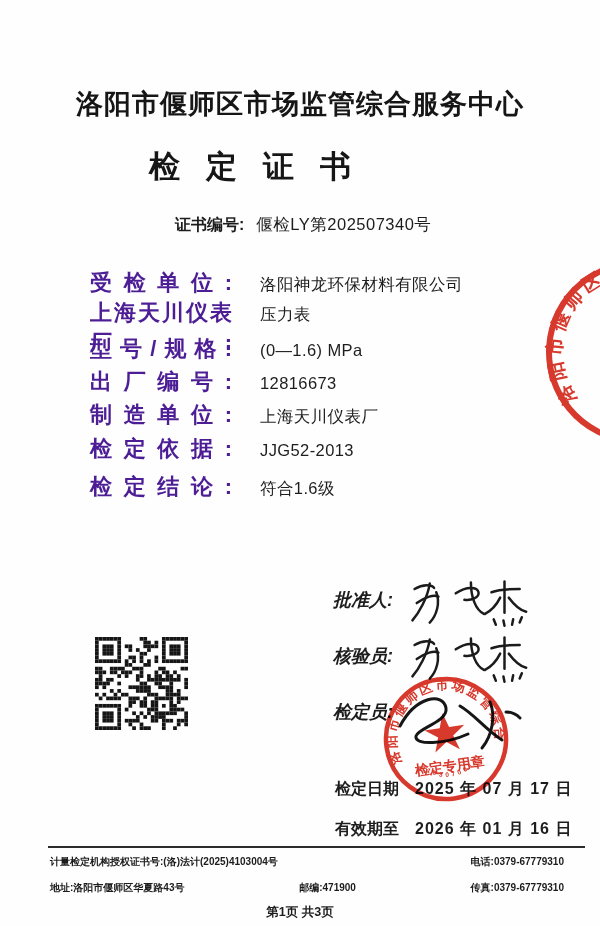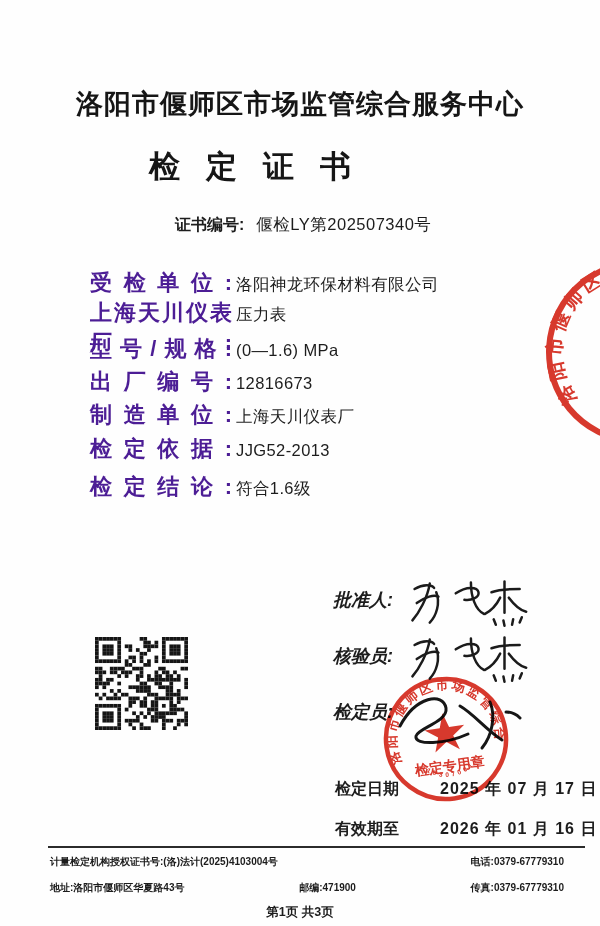--- a/index.html
+++ b/index.html
@@ -12,25 +12,25 @@
   .org-title{top:86px;left:0;width:600px;text-align:center;
     font-size:27px;font-weight:700;letter-spacing:1px;color:#161616;}
   .doc-title{top:146px;left:0;width:500px;text-align:center;
     font-size:31px;font-weight:700;letter-spacing:26px;text-indent:26px;color:#161616;}
   .certno{top:214px;left:175px;display:flex;align-items:baseline;gap:12px;}
   .certno .lbl{font-size:16px;font-weight:700;}
   .certno .val{font-size:16.5px;letter-spacing:.5px;}
   .frow{position:absolute;left:90px;display:flex;align-items:baseline;}
   .flabel{display:inline-block;width:142px;font-size:22px;font-weight:700;
     text-align:justify;text-align-last:justify;color:#4c1d95;}
-  .fvalue{margin-left:4px;font-size:16.5px;letter-spacing:.4px;white-space:nowrap;}
+  .fvalue{margin-left:28px;font-size:16.5px;letter-spacing:.4px;white-space:nowrap;}
   .sigrow{position:absolute;left:333px;display:flex;align-items:flex-start;font-style:italic;}
   .siglabel{font-size:18px;font-weight:700;white-space:nowrap;}
   .sig-svg{margin-left:14px;margin-top:-12px;}
-  .daterow{position:absolute;left:335px;display:flex;align-items:baseline;gap:41px;}
+  .daterow{position:absolute;left:335px;display:flex;align-items:baseline;gap:16px;}
   .dlabel{font-size:16px;font-weight:700;white-space:nowrap;}
   .dvalue{font-size:16px;font-weight:600;letter-spacing:1px;white-space:nowrap;}
   .sep{top:846px;left:48px;width:537px;height:2px;background:#2b2b2b;}
   .foot{left:50px;width:514px;display:flex;justify-content:space-between;
     font-size:10px;font-weight:700;color:#1c1c1c;white-space:nowrap;}
   .foot1{top:855px;}
   .foot2{top:881px;}
   .pageno{top:904px;left:0;width:600px;text-align:center;font-size:12.5px;font-weight:700;}
   .stamp{mix-blend-mode:multiply;opacity:.92;}
   .qr{top:637px;left:95px;}

